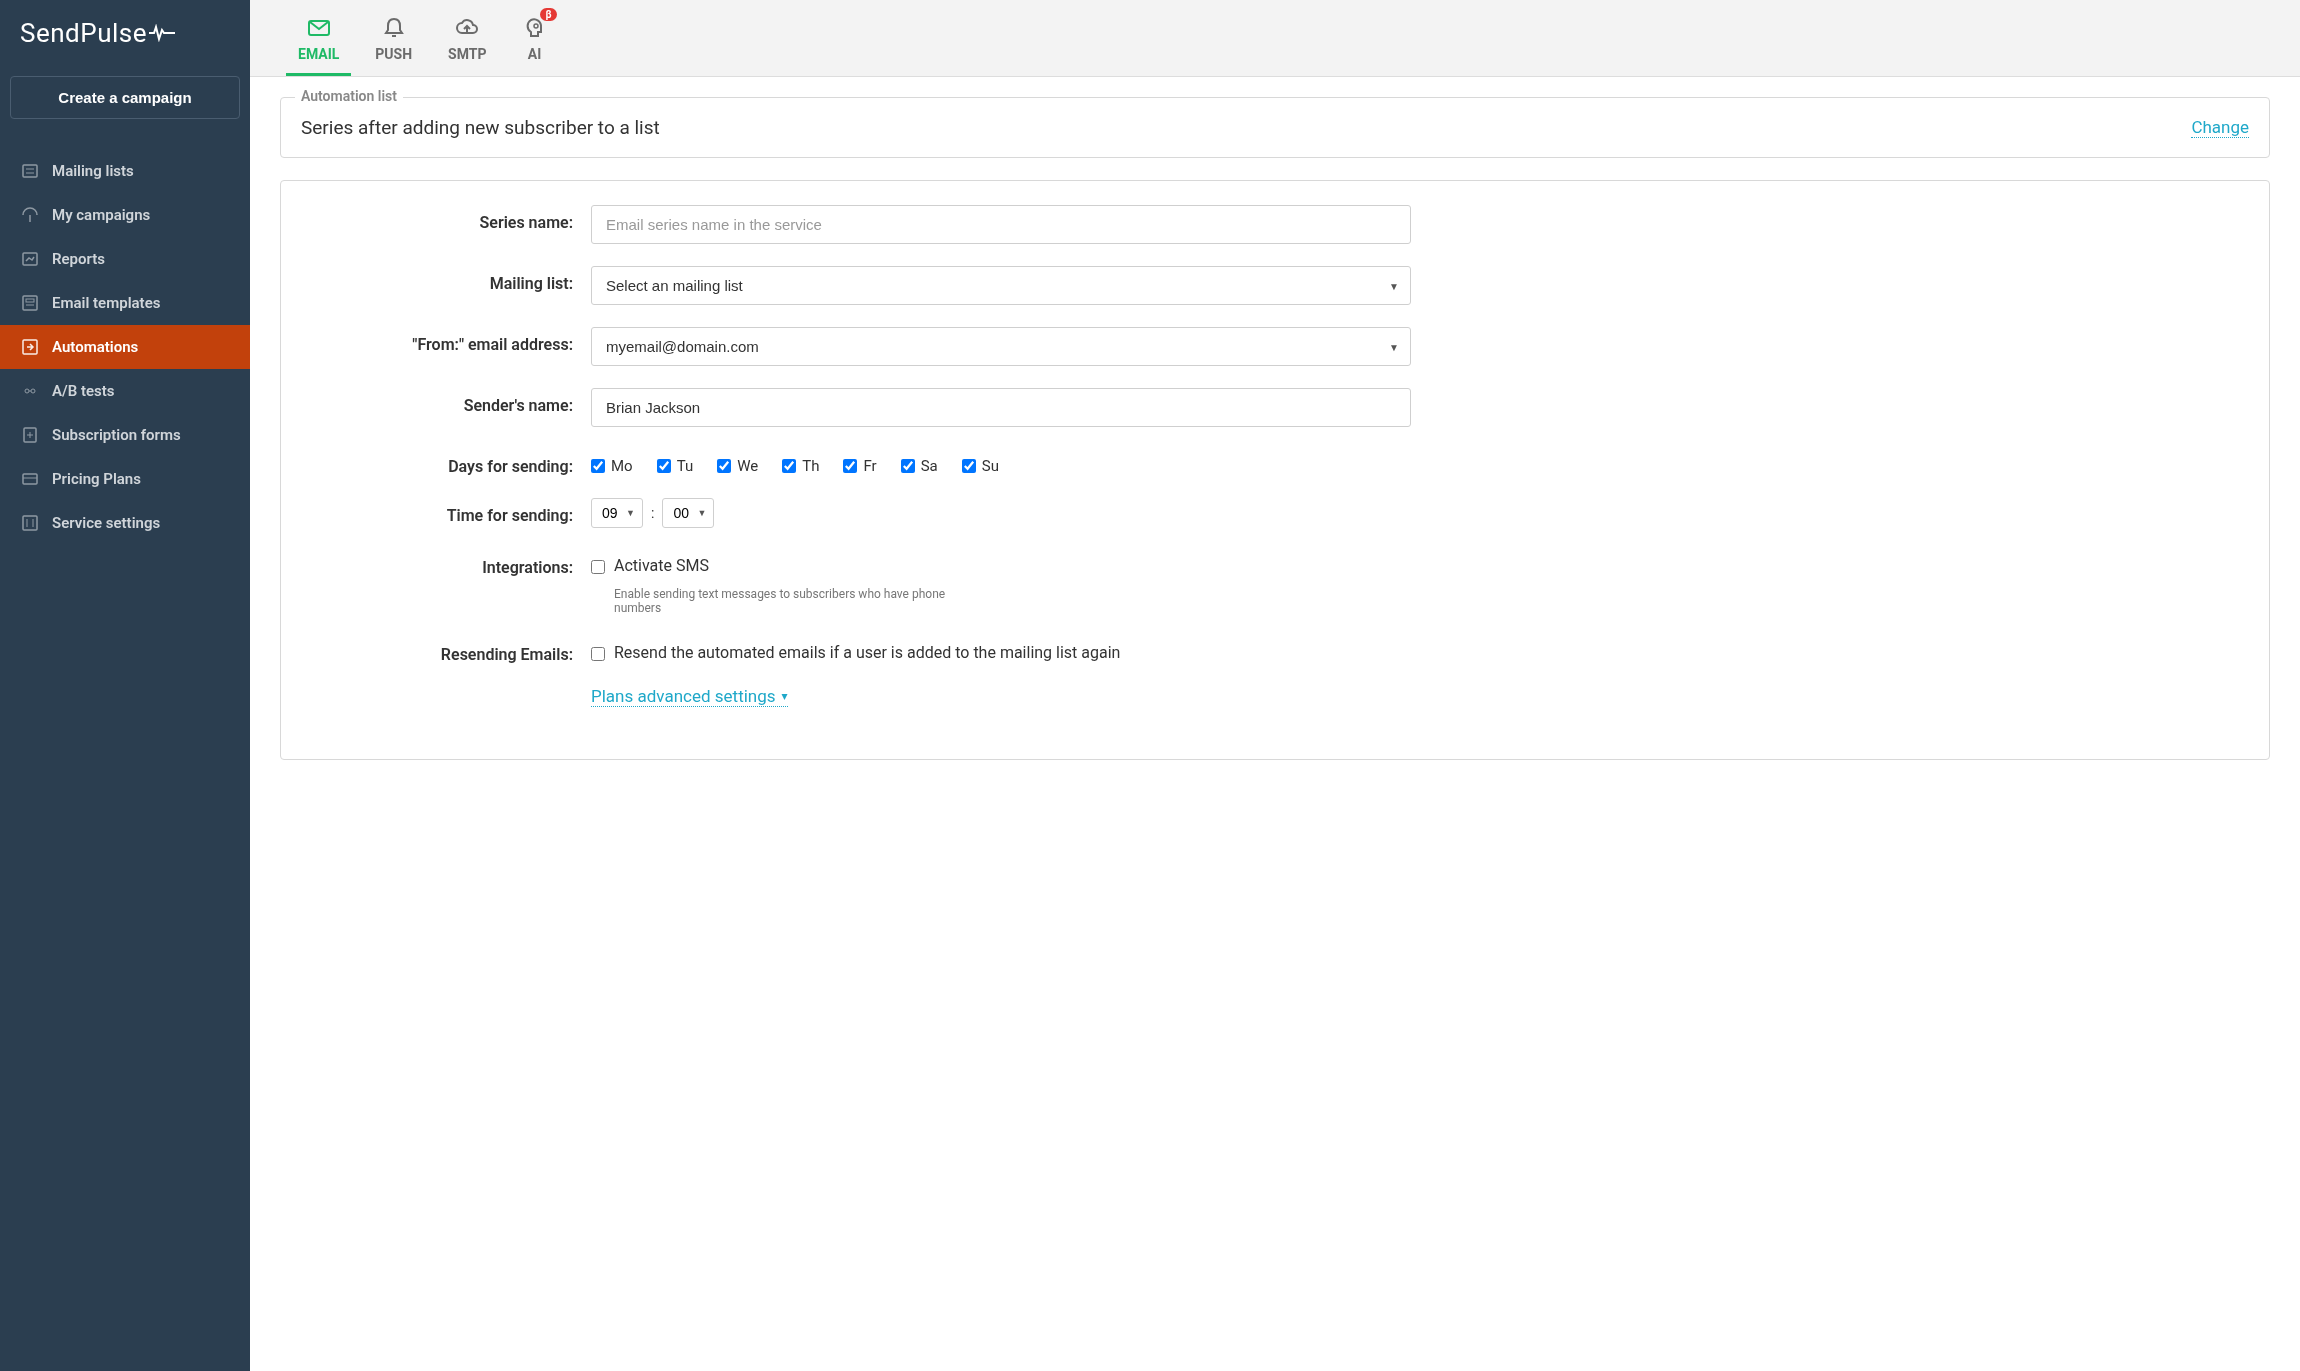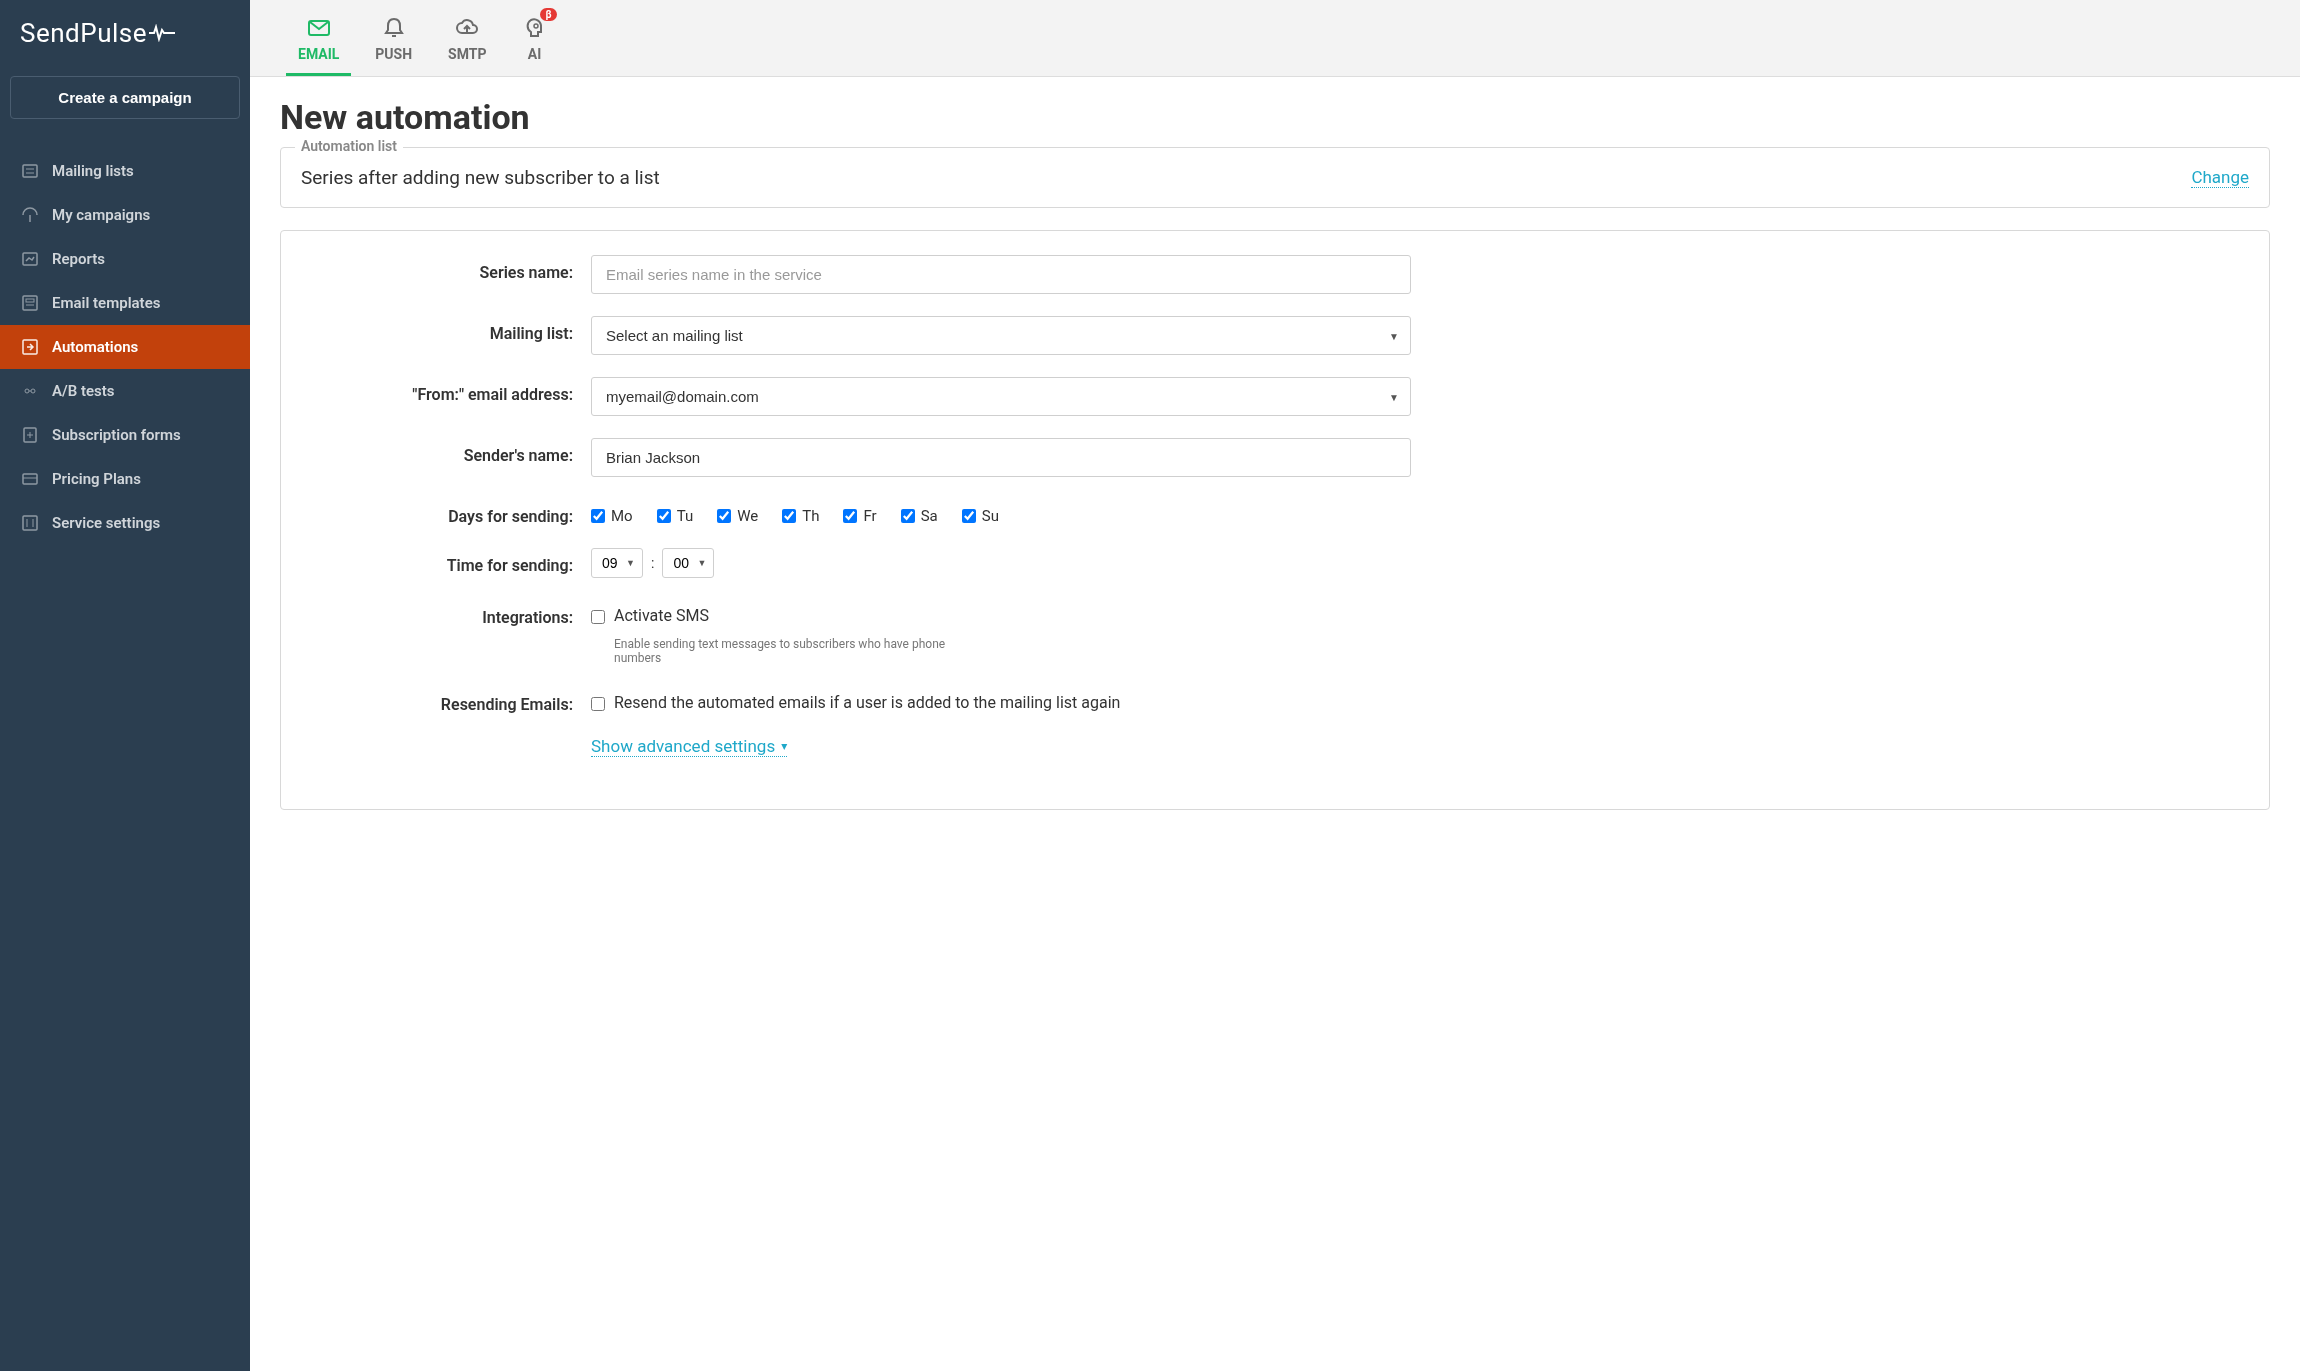--- a/index.html
+++ b/index.html
@@ -153,21 +153,20 @@
             <path d="M7 17 A5 5 0 0 1 7 7 A6 6 0 0 1 18 9 A4 4 0 0 1 18 17 Z" stroke="#6b6b6b" fill="none" stroke-width="2"></path>
             <path d="M12 10 L12 16 M9 13 L12 10 L15 13" stroke="#6b6b6b" fill="none" stroke-width="2"></path>
           </svg><span>SMTP</span></div>
         <div class="top-tab"><svg class="ticon" viewBox="0 0 24 24">
             <path d="M8 4 A7 7 0 0 1 18 11 L18 16 L15 16 L15 20 L8 20 L8 16 A7 7 0 0 1 8 4 Z" stroke="#6b6b6b" fill="none" stroke-width="2"></path>
             <circle cx="13" cy="10" r="2" stroke="#6b6b6b" fill="none" stroke-width="1.5"></circle>
           </svg><span>AI</span><span class="badge">β</span></div>
       </div>
 
     <div class="content">
-      <h1 class="page-title">New automation</h1>
 
       <div class="fieldset-box">
         <span class="fieldset-legend">Automation list</span>
         <div class="auto-type-row">
           <span class="auto-type-text">Series after adding new subscriber to a list</span>
           <span class="change-link">Change</span>
         </div>
       </div>
 
       <div class="form-panel">
@@ -277,21 +276,21 @@
                 <div class="check-label">Resend the automated emails if a user is added to the mailing list again</div>
               </div>
             </div>
           </div>
         </div>
 
         <div class="form-row">
           <label class="form-label"></label>
           <div class="form-control-wrap">
             <span class="adv-link">
-              <span>Show advanced settings</span>
+              <span>Plans advanced settings</span>
               <span class="caret-down">▾</span>
             </span>
           </div>
         </div>
 
       </div>
     </div>
   </main>
 </div>
 

